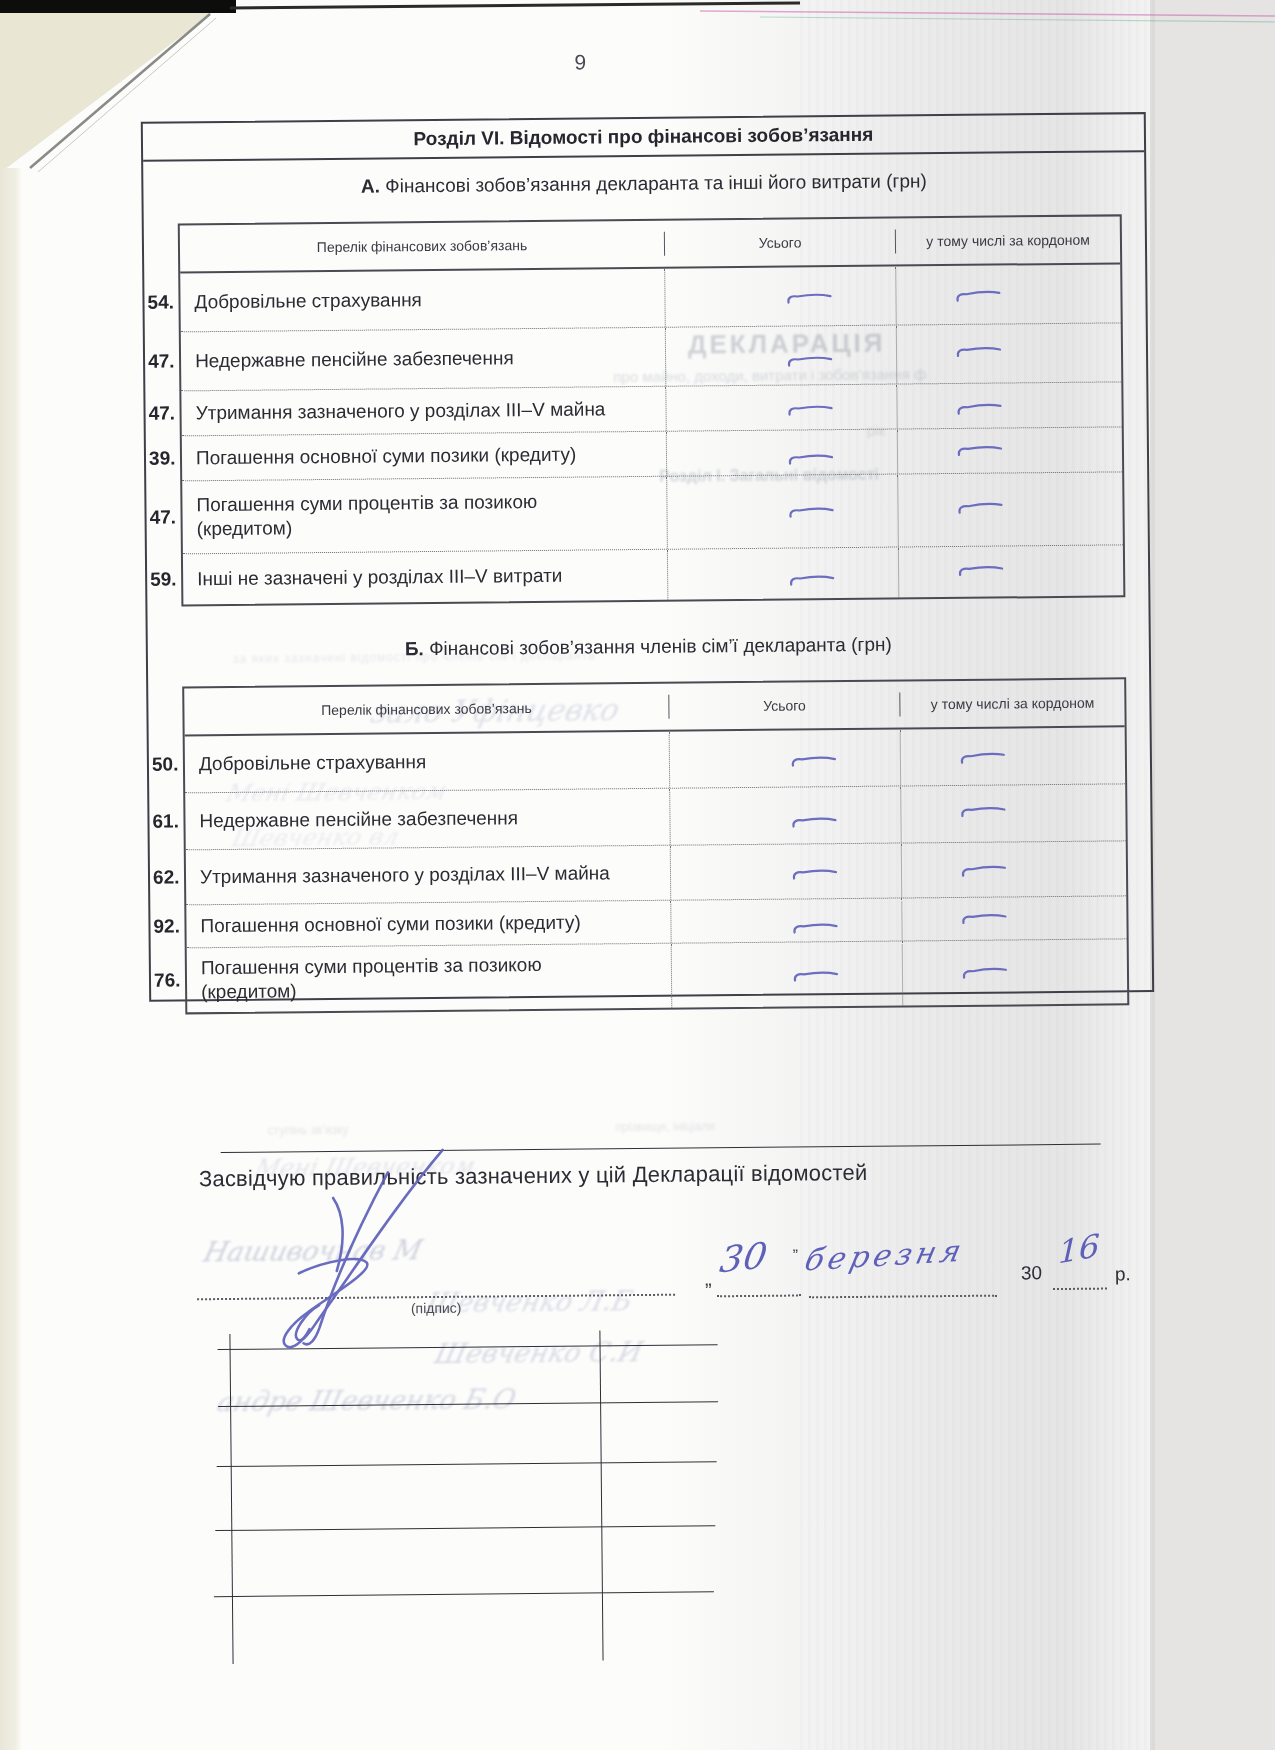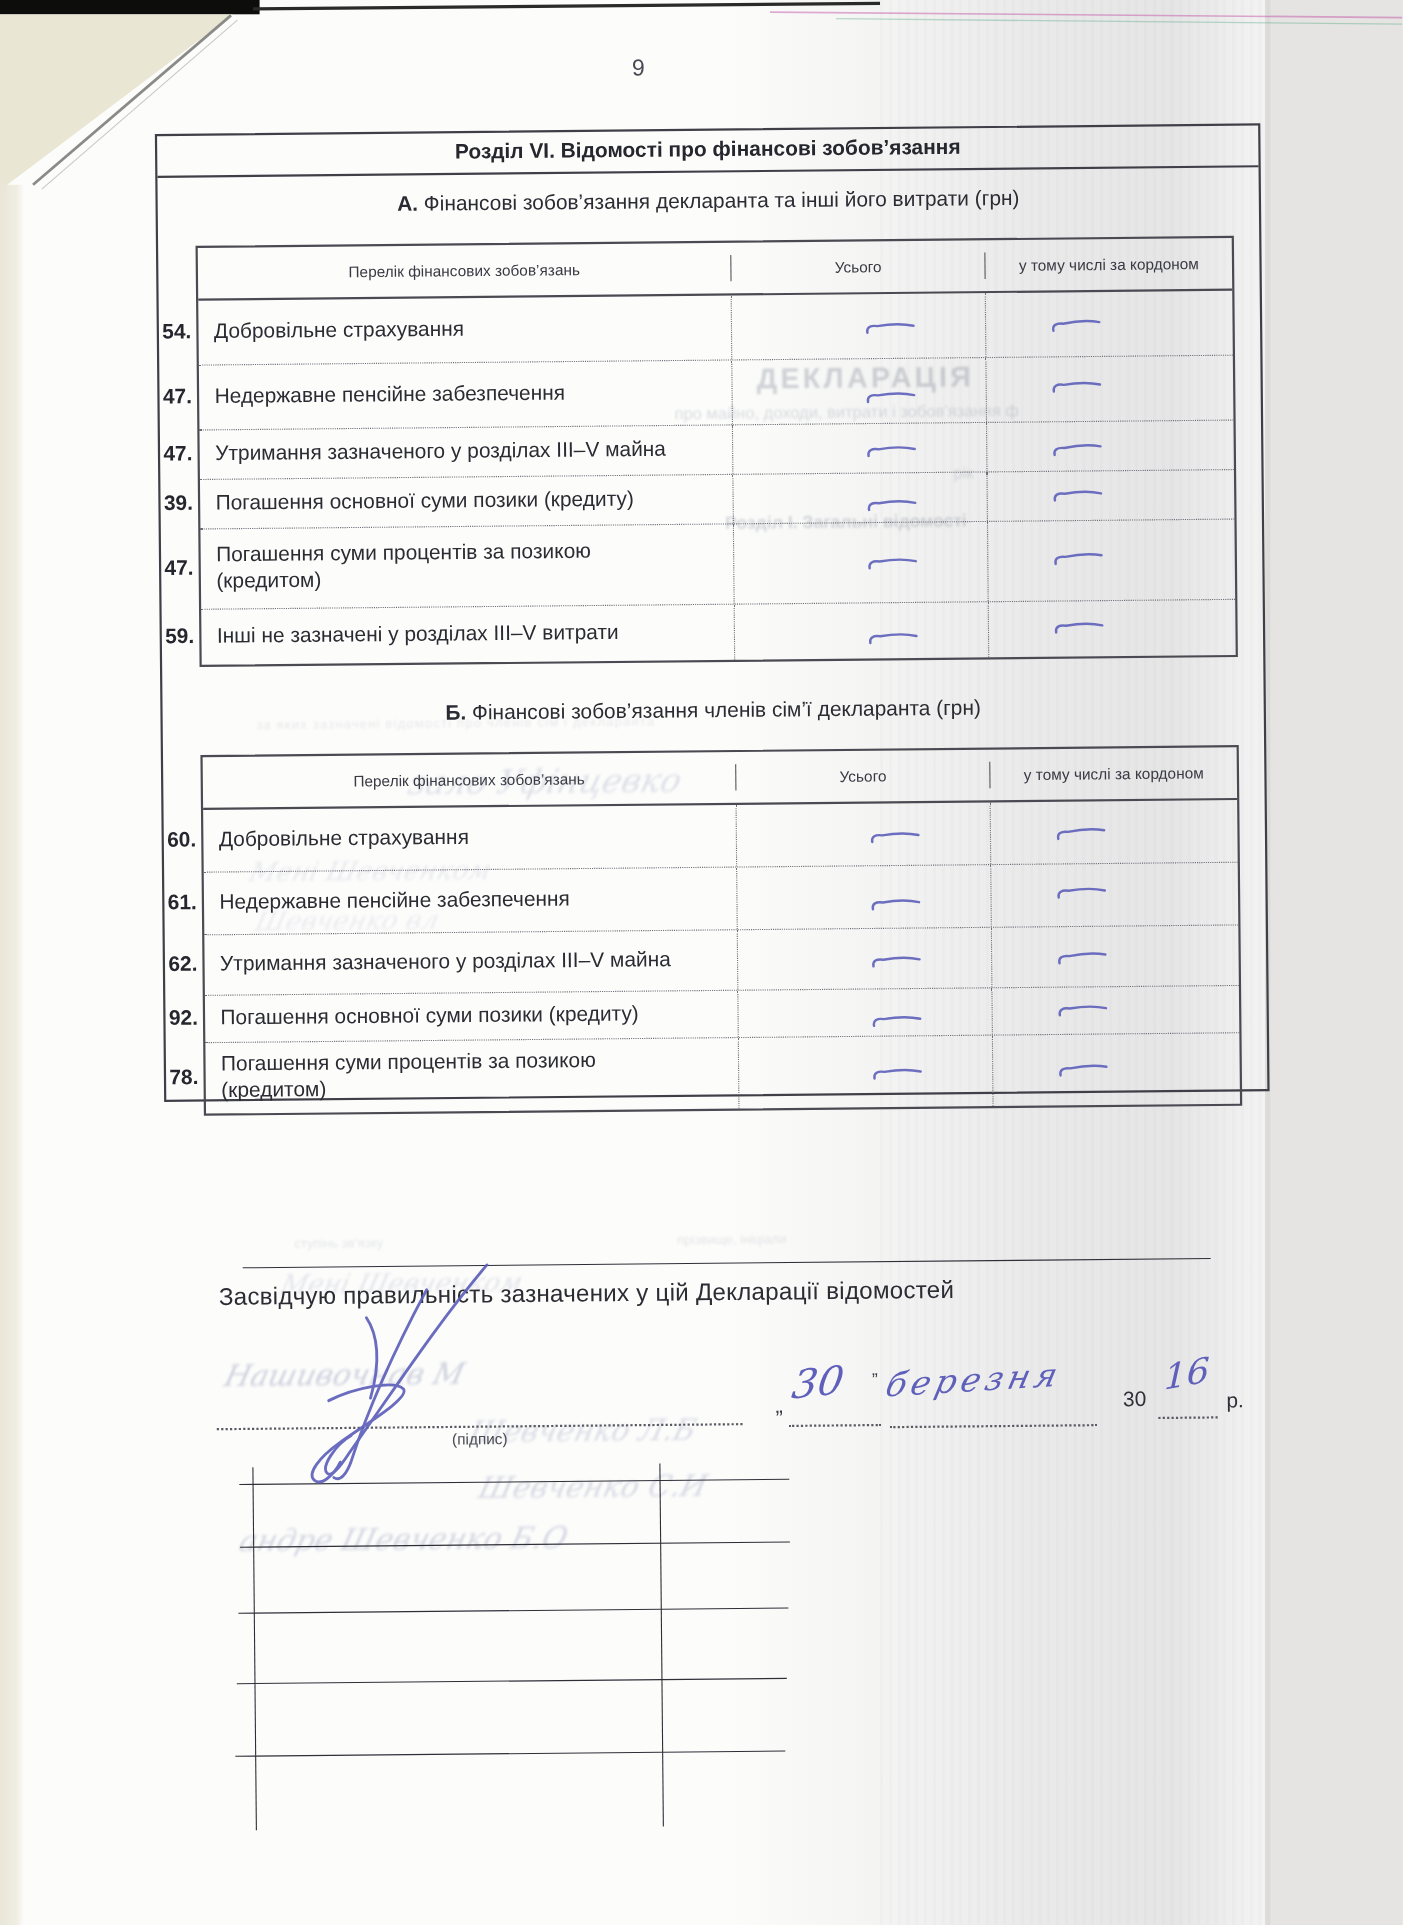--- a/index.html
+++ b/index.html
@@ -285,21 +285,21 @@
     </div>
 
     <div class="ftable t-b">
       <div class="thead">
         <div class="hc hc1">Перелік фінансових зобов’язань</div>
         <div class="hc hc2">Усього</div>
         <div class="hc hc3">у тому числі за кордоном</div>
       </div>
       <div class="tbody">
   <div class="trow">
-    <span class="rownum">60.</span>
+    <span class="rownum">50.</span>
     <div class="cell c1">
       <span class="rowlabel">Добровільне страхування</span>
     </div>
     <div class="cell c2">
       <svg class="penmark" viewBox="0 0 48 14">
         <path d="M3,11 C2,6 6,4 12,5 C24,3 36,3 45,5" fill="none" stroke="#5e60ba" stroke-width="2.2" stroke-linecap="round"></path>
       </svg>
     </div>
     <div class="cell c3">
       <svg class="penmark" viewBox="0 0 48 14">
@@ -353,21 +353,21 @@
       </svg>
     </div>
     <div class="cell c3">
       <svg class="penmark" viewBox="0 0 48 14">
         <path d="M3,11 C2,6 6,4 12,5 C24,3 36,3 45,5" fill="none" stroke="#5e60ba" stroke-width="2.2" stroke-linecap="round"></path>
       </svg>
     </div>
   </div>
 
   <div class="trow">
-    <span class="rownum">78.</span>
+    <span class="rownum">76.</span>
     <div class="cell c1">
       <span class="rowlabel">Погашення суми процентів за позикою
 (кредитом)</span>
     </div>
     <div class="cell c2">
       <svg class="penmark" viewBox="0 0 48 14">
         <path d="M3,11 C2,6 6,4 12,5 C24,3 36,3 45,5" fill="none" stroke="#5e60ba" stroke-width="2.2" stroke-linecap="round"></path>
       </svg>
     </div>
     <div class="cell c3">

